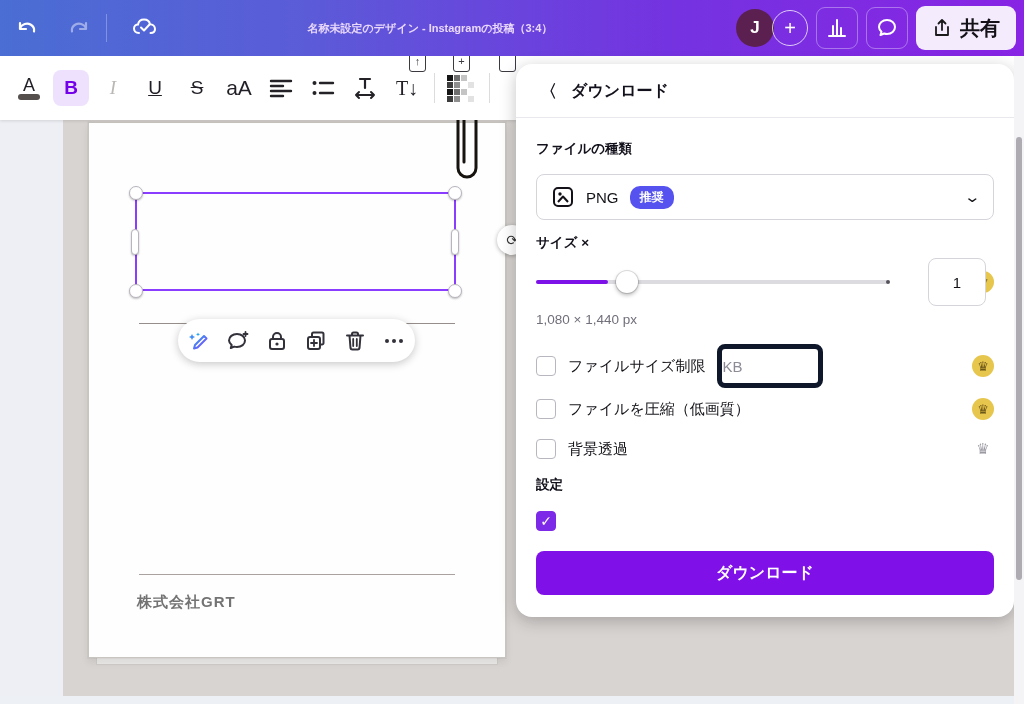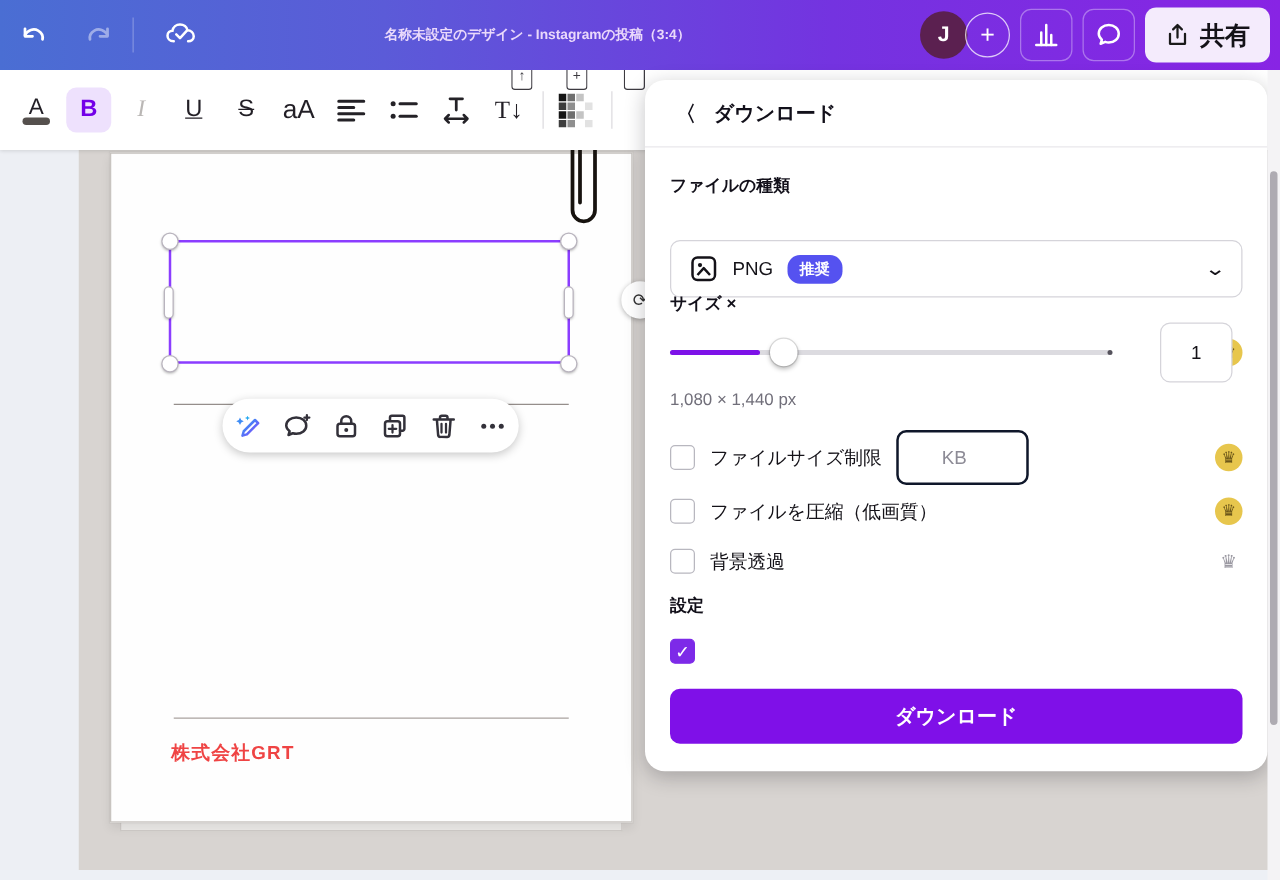--- a/index.html
+++ b/index.html
@@ -50,21 +50,21 @@
     border:1px solid #cfcbc8; border-top:none; z-index:9; }
 
   .design-title { position:absolute; left:52px; top:76px; width:316px;
     font-family:"Liberation Serif","DejaVu Serif",serif; font-size:29px; line-height:52px;
     letter-spacing:4px; color:#4c4644; white-space:pre-line; }
   .design-rule1 { position:absolute; left:50px; top:200px; width:316px; height:1px; background:#958e8b; }
   .design-body { position:absolute; left:48px; top:240px; width:334px; font-size:17.5px;
     line-height:29.5px; letter-spacing:.5px; color:#45403e; font-weight:bold; white-space:pre-line; }
   .design-rule2 { position:absolute; left:50px; top:451px; width:316px; height:1px; background:#a9a29f; }
   .design-company { position:absolute; left:48px; top:470px; font-size:15px; font-weight:bold;
-    letter-spacing:1px; color:#ef4444; }
+    letter-spacing:1px; color:#737373; }
 
   .paperclip { position:absolute; left:448px; top:104px; z-index:14; }
 
   
   .sel-box { position:absolute; left:135px; top:192px; width:321px; height:99px;
     border:2px solid #8b3dff; z-index:15; }
   .handle { position:absolute; background:#fff; border:1px solid #b9b4be;
     box-shadow:0 1px 2px rgba(0,0,0,.25); z-index:16; }
   .h-corner { width:14px; height:14px; border-radius:50%; }
   .h-side { width:8px; height:26px; border-radius:4px; }
@@ -79,21 +79,21 @@
   .float-bar .fi { display:flex; align-items:center; justify-content:center; cursor:pointer; }
 
   
   .panel { position:absolute; left:516px; top:64px; width:498px; height:553px; background:#fff;
     border-radius:16px; box-shadow:0 4px 16px rgba(20,18,26,.25); z-index:70; }
   .p-header { position:absolute; left:24px; top:16px; display:flex; align-items:center; gap:14px;
     font-size:16px; font-weight:bold; color:#12101a; }
   .p-back { font-size:17px; cursor:pointer; }
   .p-divider { position:absolute; left:0; top:53px; width:498px; height:1px; background:#e9e8ec; }
   .p-label { position:absolute; left:20px; font-size:13.5px; font-weight:bold; color:#12101a; }
-  .select-box { position:absolute; left:20px; top:128px; width:458px; height:46px; border:1px solid #d5d4da;
+  .select-box { position:absolute; left:20px; top:110px; width:458px; height:46px; border:1px solid #d5d4da;
     border-radius:8px; display:flex; align-items:center; padding:0 14px; gap:11px; cursor:pointer; }
   .select-box .val { font-size:15px; color:#141218; }
   .badge { background:#5552f0; color:#fff; font-size:12px; font-weight:bold; border-radius:10px;
     padding:3px 10px; }
   .chev { margin-left:auto; font-size:15px; color:#141218; transform:scaleX(1.4); }
   .slider-row { position:absolute; left:20px; top:194px; width:458px; height:48px;
     display:flex; align-items:center; }
   .track { position:relative; width:352px; height:4px; border-radius:2px; background:#dcdbe0; }
   .track .fill { position:absolute; left:0; top:0; height:4px; width:72px; border-radius:2px; background:#7d12e8; }
   .track .thumb { position:absolute; left:80px; top:-9px; width:22px; height:22px; border-radius:50%;
@@ -103,21 +103,21 @@
     border-radius:8px; text-align:center; font-size:15px; color:#141218; font-family:inherit; }
   .crown { width:22px; height:22px; border-radius:50%; background:#e7c64d; color:#6b5619;
     display:flex; align-items:center; justify-content:center; font-size:13px; }
   .crown.flat { background:transparent; color:#9b99a2; font-size:15px; }
   .dims { position:absolute; left:20px; top:248px; font-size:13.5px; color:#716f7a; }
   .opt-row { position:absolute; left:20px; width:458px; display:flex; align-items:center; gap:12px; }
   .cbox { width:20px; height:20px; border:1.5px solid #b8b7bf; border-radius:4px; background:#fff; cursor:pointer; flex:none; }
   .cbox.checked { background:#7d2ae8; border-color:#7d2ae8; color:#fff; display:flex;
     align-items:center; justify-content:center; font-size:14px; }
   .opt-label { font-size:15px; color:#141218; }
-  .kb-input { width:106px; height:44px; border:2px solid #0f172a; border-radius:8px; text-align:center;
+  .kb-input { width:106px; height:44px; border:5px solid #0f172a; border-radius:8px; text-align:left;
     padding-right:14px; font-size:15px; color:#737373; font-family:inherit; }
   .kb-input::placeholder { color:#8d8b96; }
   .spacer { margin-left:auto; }
   .dl-btn { position:absolute; left:20px; top:487px; width:458px; height:44px; background:#7f10e8;
     border:none; border-radius:8px; color:#fff; font-size:16px; font-weight:bold; cursor:pointer;
     font-family:inherit; }
 
   
   .vscroll { position:absolute; right:0; top:56px; width:10px; height:648px; background:#f4f3f5; z-index:80; }
   .vscroll .thumb { position:absolute; left:2px; top:81px; width:6px; height:443px; border-radius:3px; background:#aeabb2; }

